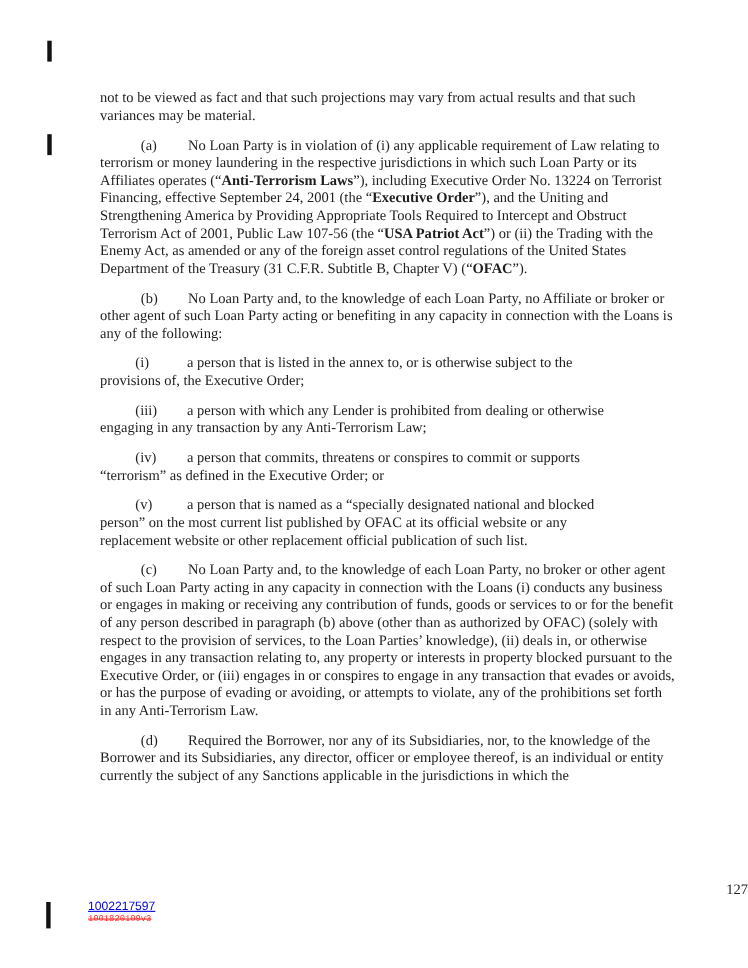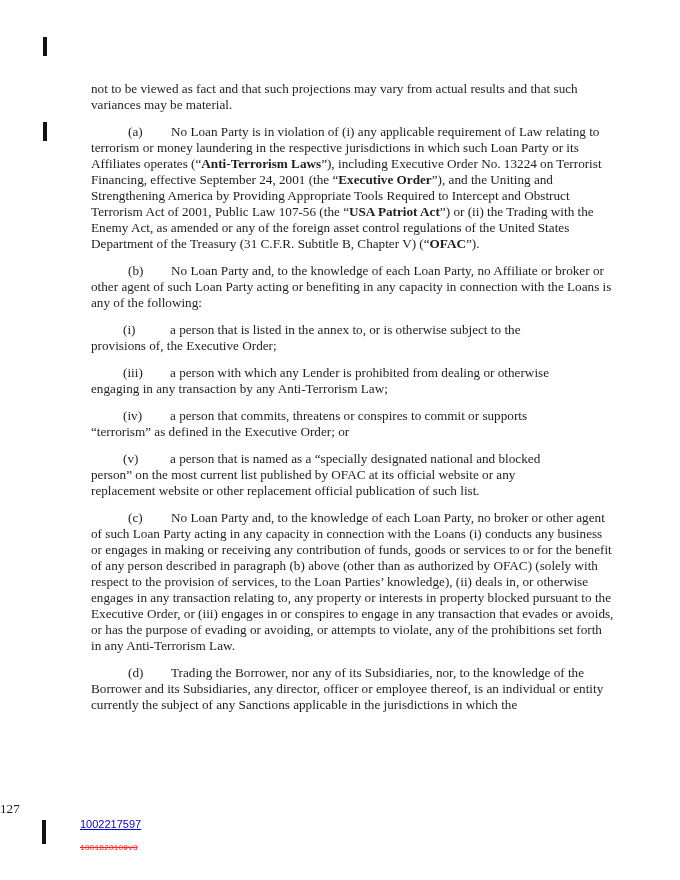--- a/index.html
+++ b/index.html
@@ -34,25 +34,25 @@
   .b{font-weight:bold;}
   
   .subitem{margin-left:40px;width:470px;text-indent:32px;}
   .slabel{display:inline-block;width:47px;text-indent:0;}
   
   .change-bar{position:absolute;width:3.5px;background:var(--bar-color);}
   .bar-top{left:43px;top:37px;height:19px;}
   .bar-heading{left:43px;top:122px;height:19px;}
   .bar-footer{left:42px;top:820px;height:24px;}
   
-  .page-number{position:absolute;left:0;top:801px;width:680px;text-align:left;font-size:13.2px;}
+  .page-number{position:absolute;left:0;top:801px;width:680px;text-align:right;font-size:13.2px;}
   .footer-ids{position:absolute;left:80px;top:819px;line-height:1;}
   .doc-link{
     display:block;color:var(--link-color);text-decoration:underline;
-    font-family:"Liberation Sans", sans-serif;font-size:11px;margin-bottom:14px;
+    font-family:"Liberation Sans", sans-serif;font-size:11px;margin-bottom:2px;
   }
   .doc-deleted{
     display:block;color:var(--deleted-color);text-decoration:line-through;
     font-family:Liberation Mono, monospace;font-size:8px;
   }
 </style>
 </head>
 <body>
 
 <div class="page">
@@ -74,21 +74,21 @@
 
 
     <p class="subitem"><span class="slabel">(iii)</span><span>a person with which any Lender is prohibited from dealing or otherwise engaging in any transaction by any Anti-Terrorism Law;</span></p>
 
     <p class="subitem"><span class="slabel">(iv)</span><span>a person that commits, threatens or conspires to commit or supports “terrorism” as defined in the Executive Order; or</span></p>
 
     <p class="subitem"><span class="slabel">(v)</span><span>a person that is named as a “specially designated national and blocked person” on the most current list published by OFAC at its official website or any replacement website or other replacement official publication of such list.</span></p>
 
     <p class="para"><span class="plabel">(c)</span><span>No Loan Party and, to the knowledge of each Loan Party, no broker or other agent of such Loan Party acting in any capacity in connection with the Loans (i) conducts any business or engages in making or receiving any contribution of funds, goods or services to or for the benefit of any person described in paragraph (b) above (other than as authorized by OFAC) (solely with respect to the provision of services, to the Loan Parties’ knowledge), (ii) deals in, or otherwise engages in any transaction relating to, any property or interests in property blocked pursuant to the Executive Order, or (iii) engages in or conspires to engage in any transaction that evades or avoids, or has the purpose of evading or avoiding, or attempts to violate, any of the prohibitions set forth in any Anti-Terrorism Law.</span></p>
 
-    <p class="para"><span class="plabel">(d)</span><span>Trading the Borrower, nor any of its Subsidiaries, nor, to the knowledge of the Borrower and its Subsidiaries, any director, officer or employee thereof, is an individual or entity currently the subject of any Sanctions applicable in the jurisdictions in which the</span></p>
+    <p class="para"><span class="plabel">(d)</span><span>Required the Borrower, nor any of its Subsidiaries, nor, to the knowledge of the Borrower and its Subsidiaries, any director, officer or employee thereof, is an individual or entity currently the subject of any Sanctions applicable in the jurisdictions in which the</span></p>
 
   </div>
 
   <div class="page-number">127</div>
 
   <div class="footer-ids">
     <a class="doc-link" href="#">1002217597</a>
     <span class="doc-deleted">1001820109v3</span>
   </div>
 

